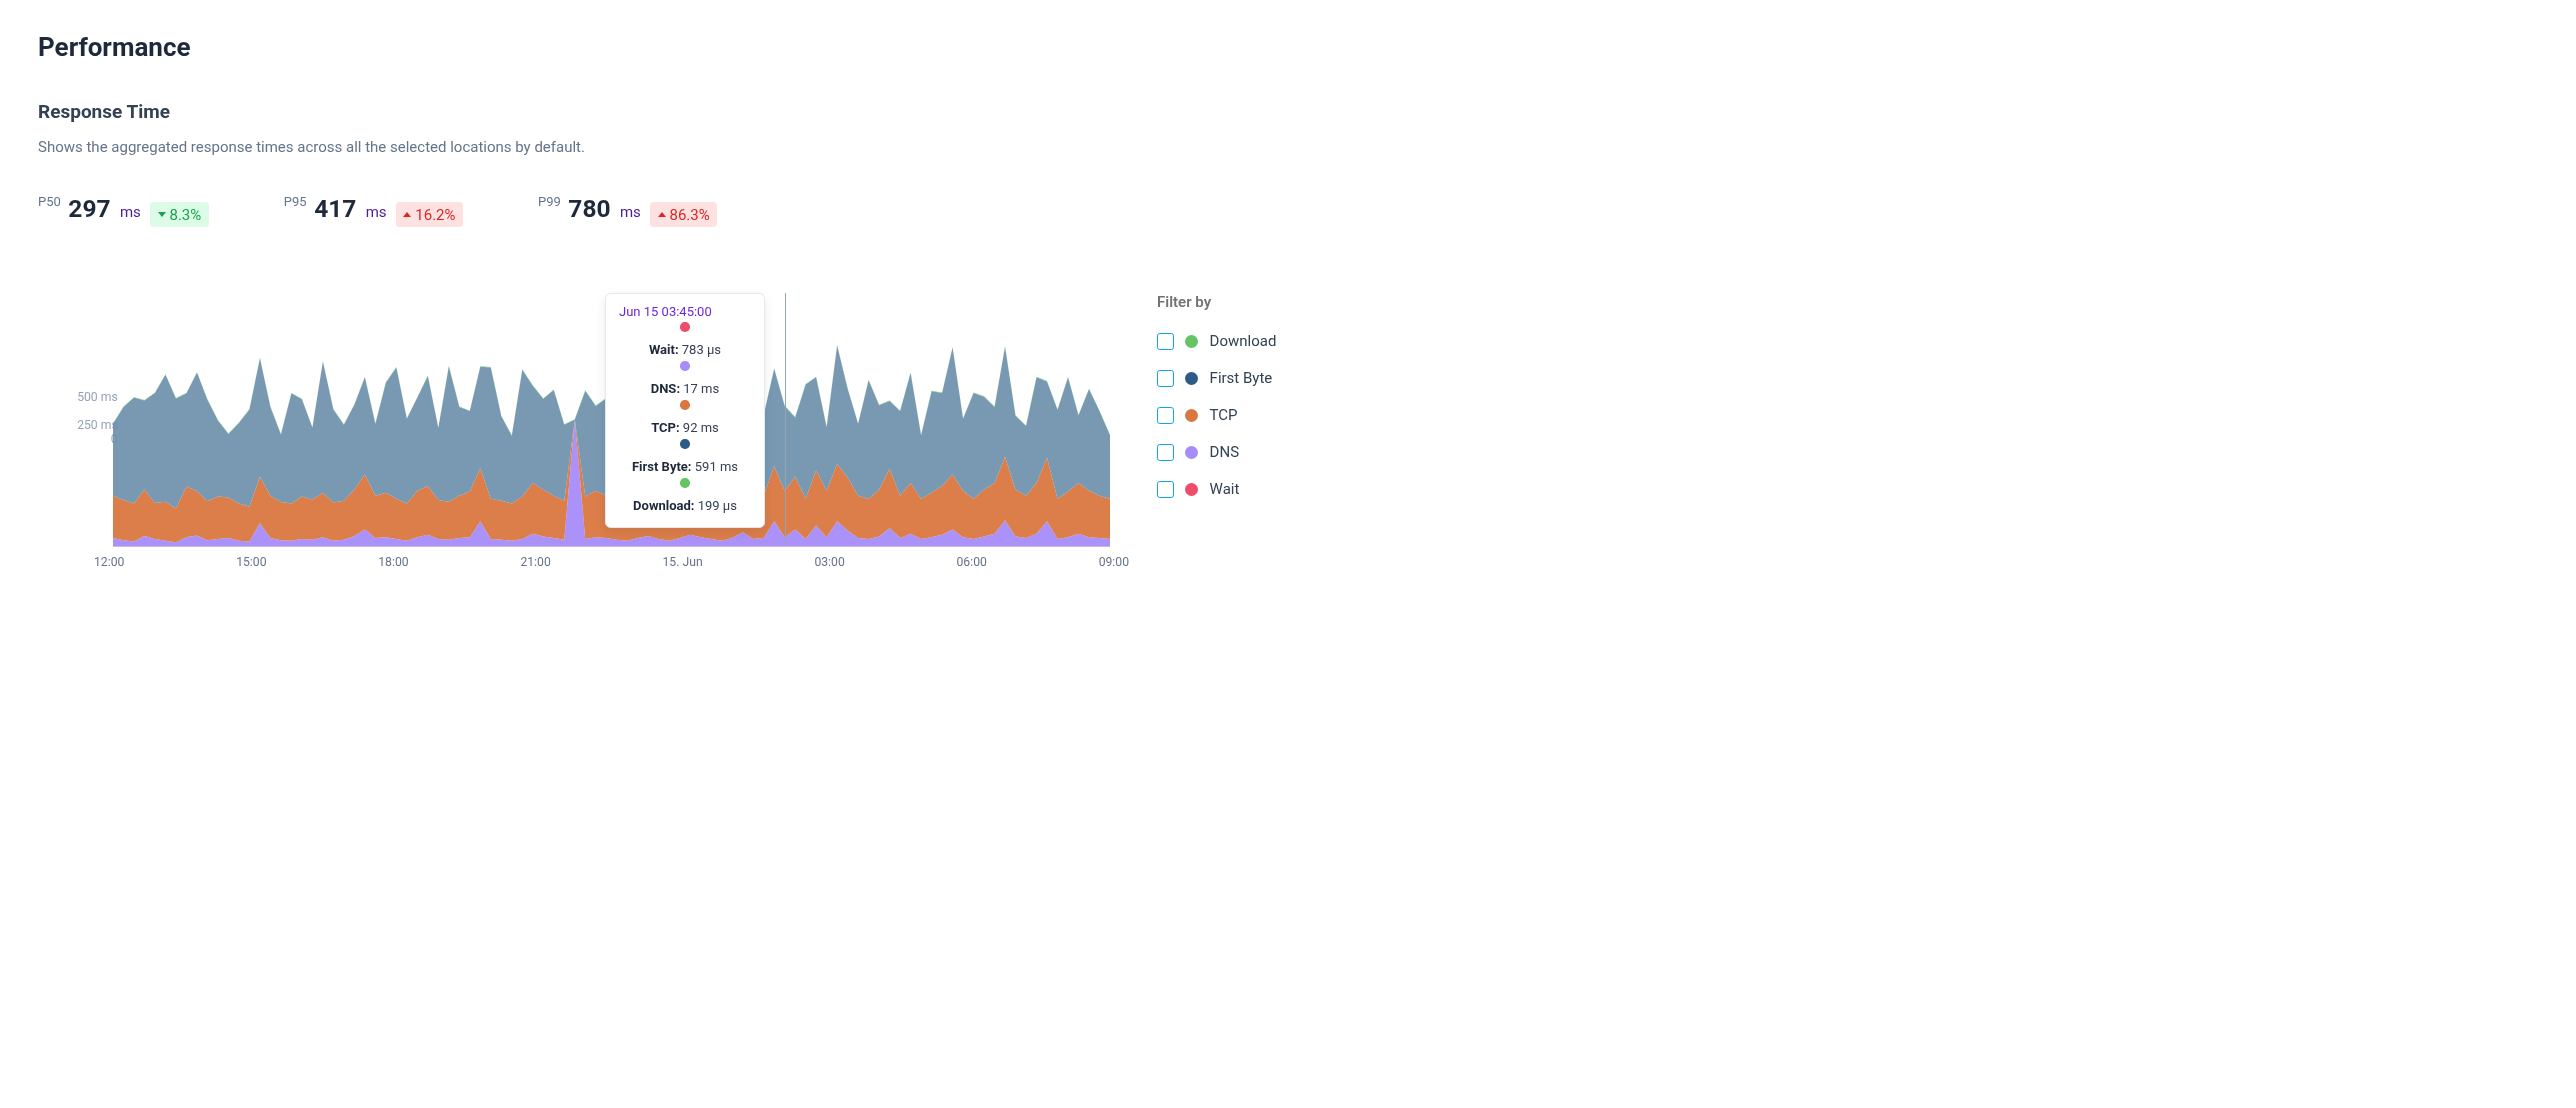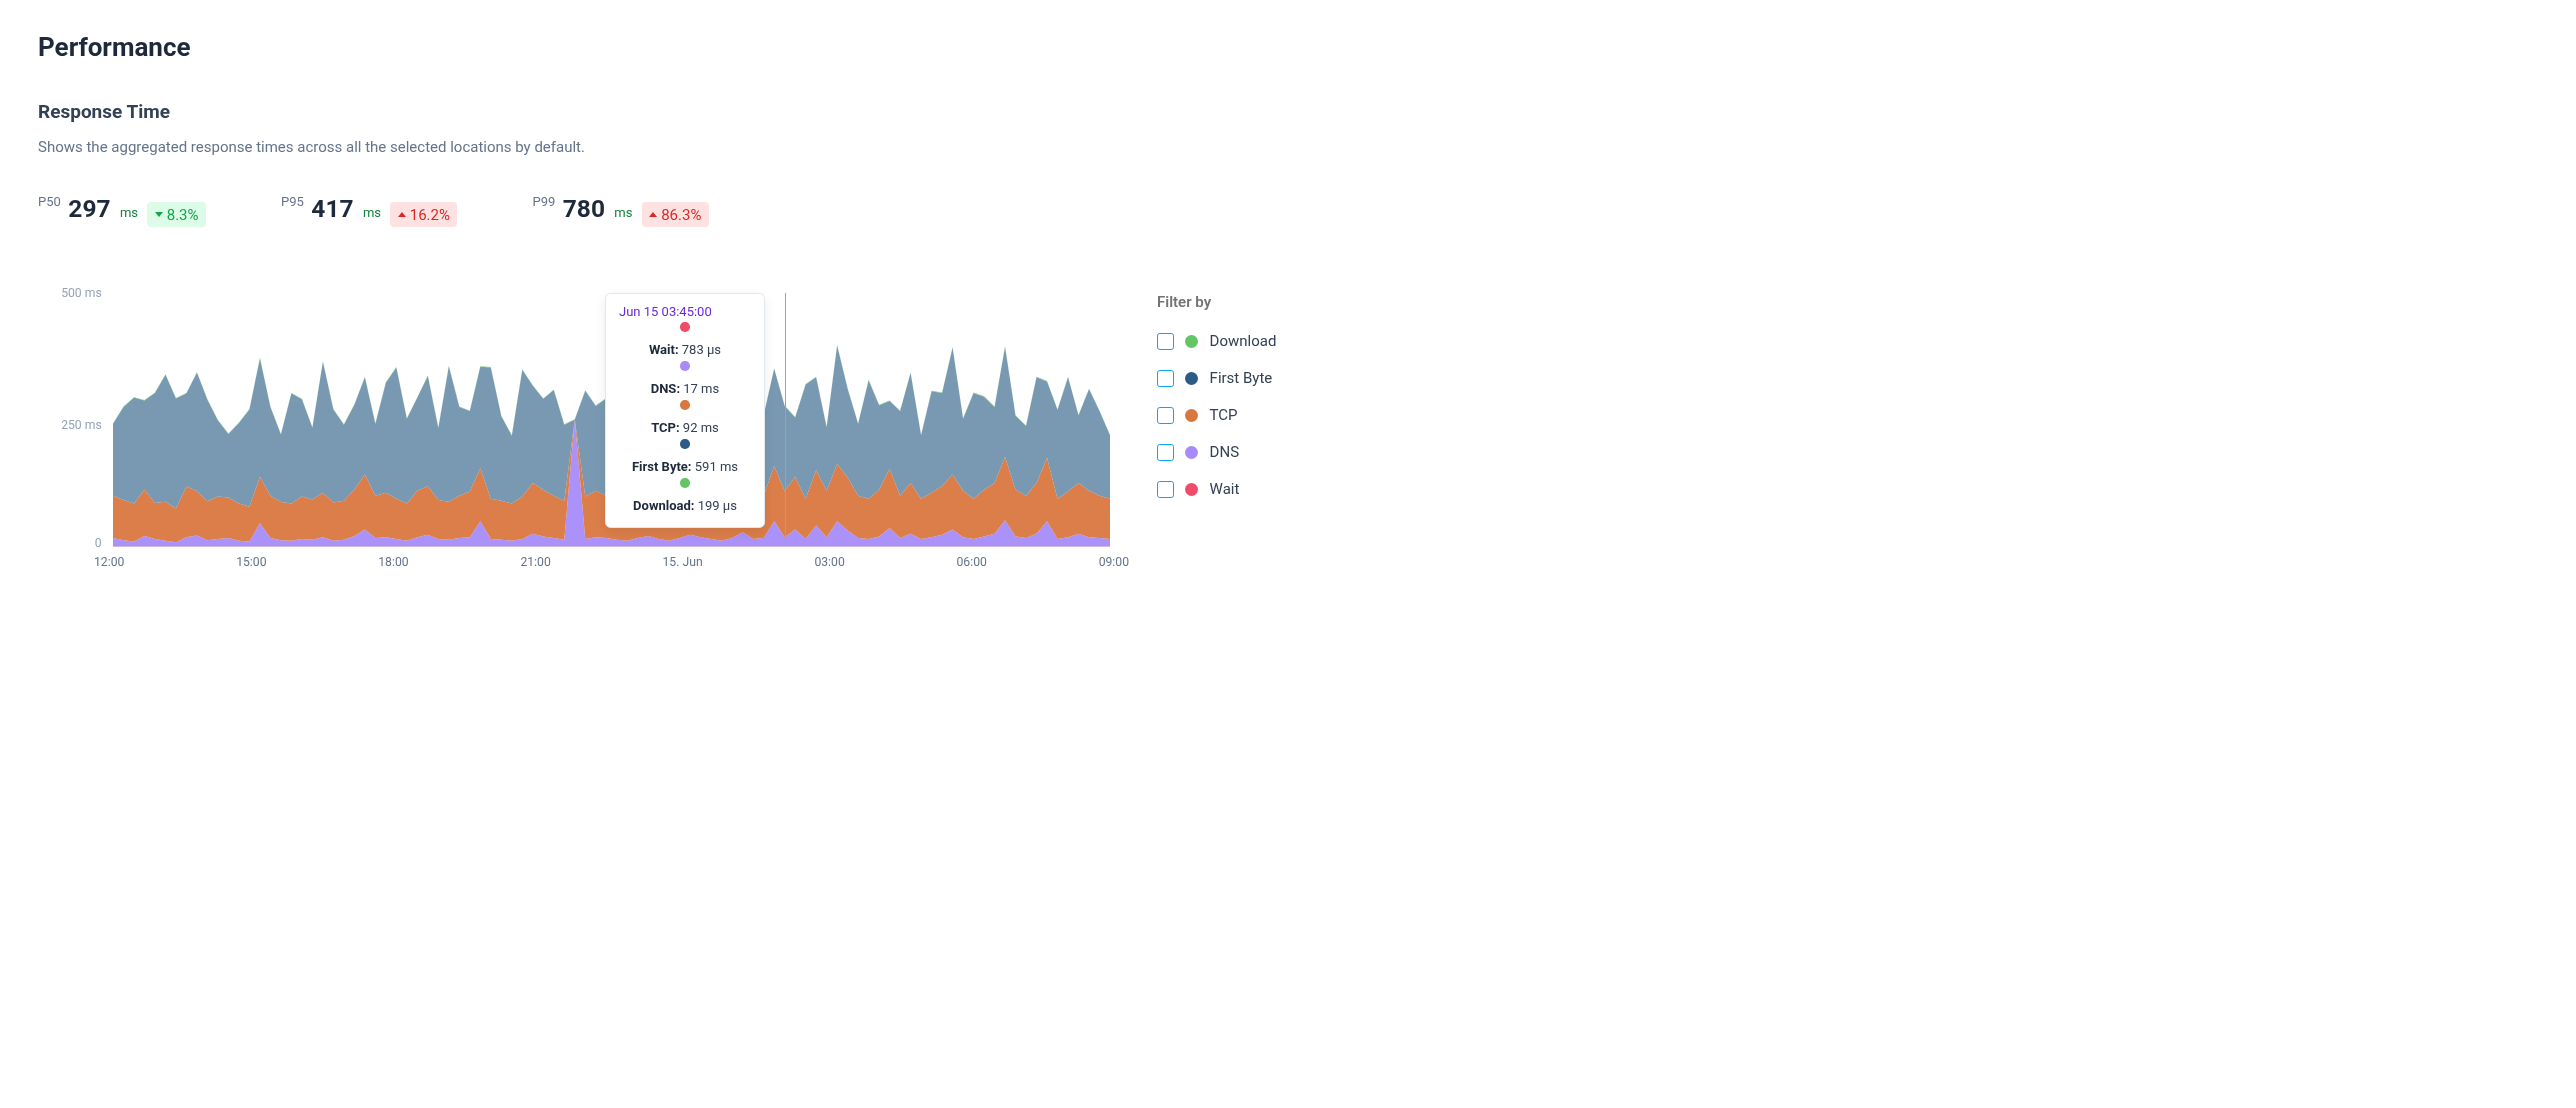--- a/index.html
+++ b/index.html
@@ -28,38 +28,38 @@
   }
   .metrics-row {
     display: flex;
     gap: 75px;
     margin-bottom: 66px;
   }
   .metric { display: flex; flex-direction: row; gap: 7.5px; }
   .metric-label { font-size: 13px; color: #64748b; }
   .metric-line { display: flex; align-items: baseline; gap: 9.4px; }
   .metric-value { font-size: 24.5px; font-weight: 700; color: #1e293b; }
-  .metric-unit { font-size: 13px; color: #15803d; }
+  .metric-unit { font-size: 15px; color: #4c1d95; }
   .badge {
     display: inline-flex; align-items: center; gap: 3.8px;
     font-size: 15px; font-weight: 400;
     padding: 3.8px 7.5px; border-radius: 3.8px;
   }
   .badge-up   { background: #fee2e2; color: #dc2626; }
   .badge-down { background: #dcfce7; color: #16a34a; }
   .tri { width:0; height:0; display:inline-block; }
   .tri-up   { border-left:4.7px solid transparent; border-right:4.7px solid transparent; border-bottom:5.6px solid currentColor; }
   .tri-down { border-left:4.7px solid transparent; border-right:4.7px solid transparent; border-top:5.6px solid currentColor; }
 
   .chart-row { display:flex; align-items:flex-start; gap: 47px; }
   .chart-wrap { position:relative; flex: 0 0 auto; }
   .y-axis {
-    position:absolute; left:0; top:0; bottom:26px;
+    position:absolute; left:16px; top:0; bottom:26px;
     width:75px;
-    display:flex; flex-direction:column; justify-content:space-between;
+    display:flex; flex-direction:column; justify-content:center;
     font-size:12.2px; color:#94a3b8; text-align:right;
   }
   .y-tick { padding-right:11.3px; transform: translateY(50%); }
   .y-tick:first-child { transform: translateY(-50%); }
   .plot {
     position:relative; margin-left: 75px;
   }
   .x-axis {
     display:flex; justify-content:space-between;
     font-size:12.2px; color:#64748b; margin-top:7.5px;

